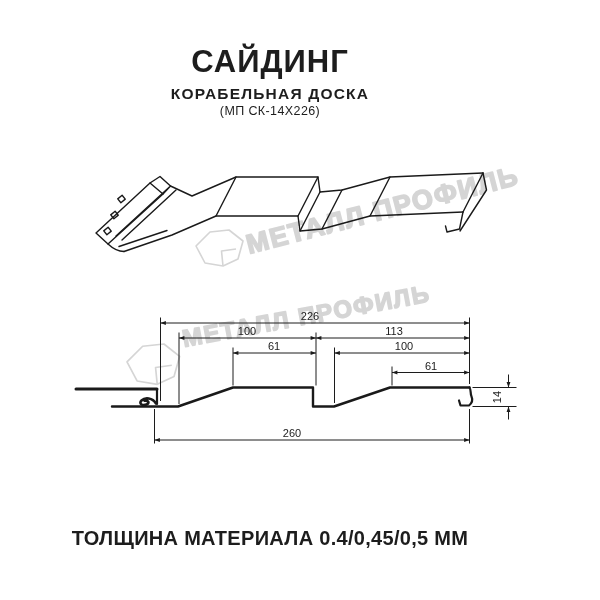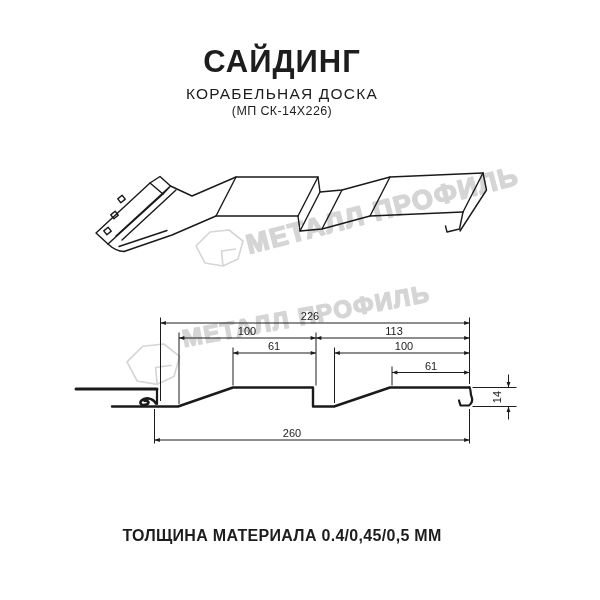--- a/index.html
+++ b/index.html
@@ -2,25 +2,25 @@
 <html><head>
 <meta charset="utf-8">
 <style>
   html,body{margin:0;padding:0;}
   body{
     width:600px;height:600px;position:relative;overflow:hidden;
     background:#ffffff;
     font-family:"Liberation Sans", sans-serif;
     color:#1d1d1d;
   }
-  .hdr{position:absolute;left:12px;width:540px;text-align:center;}
+  .hdr{position:absolute;left:0;width:540px;text-align:center;}
   .title{top:44px;font-size:31px;font-weight:800;letter-spacing:1px;}
-  .subtitle{top:85px;font-size:15.5px;font-weight:400;letter-spacing:1.2px;}
+  .subtitle{top:85px;font-size:15.5px;font-weight:700;letter-spacing:1.2px;}
   .code{top:104px;font-size:12.5px;font-weight:400;letter-spacing:.4px;}
-  .footer{top:527px;font-size:16px;font-weight:700;letter-spacing:.3px;}
+  .footer{top:527px;font-size:20px;font-weight:700;letter-spacing:.3px;}
   svg{position:absolute;left:0;top:0;}
   .wm-text{fill:#d5d5d5;font-family:"Liberation Sans",sans-serif;font-weight:700;letter-spacing:1.5px;}
   .dim-label{fill:#1c1c1c;font-size:11px;font-family:"Liberation Sans",sans-serif;}
 </style>
 </head>
 <body>
 
 <div class="hdr title">САЙДИНГ</div>
 <div class="hdr subtitle">КОРАБЕЛЬНАЯ ДОСКА</div>
 <div class="hdr code">(МП СК-14Х226)</div>

